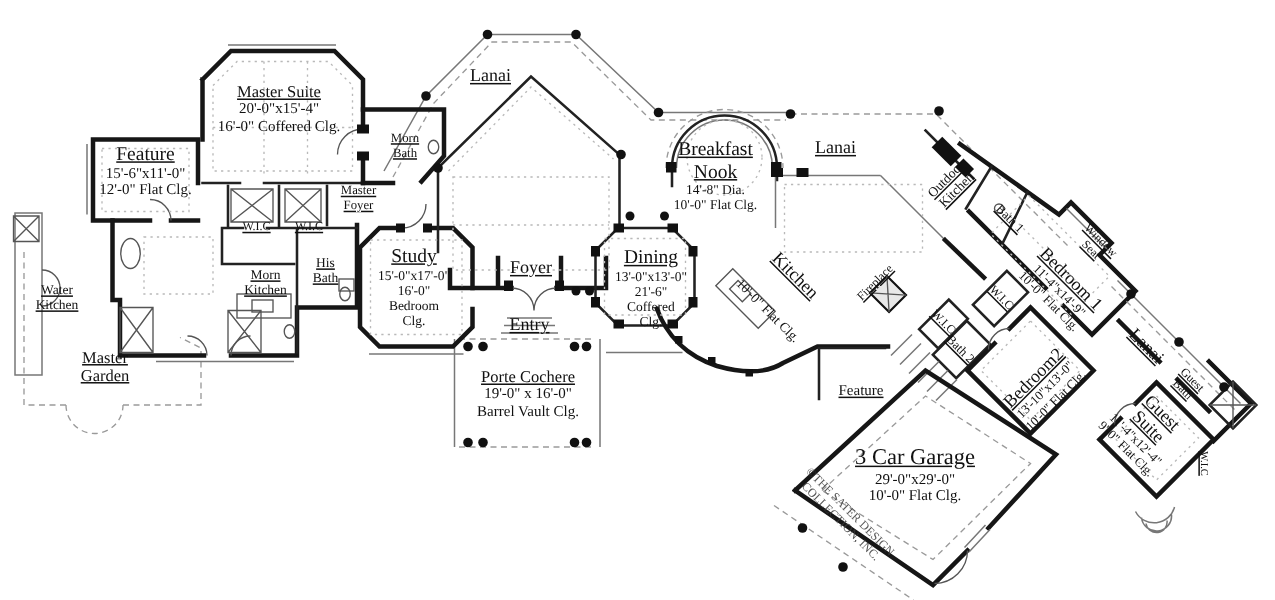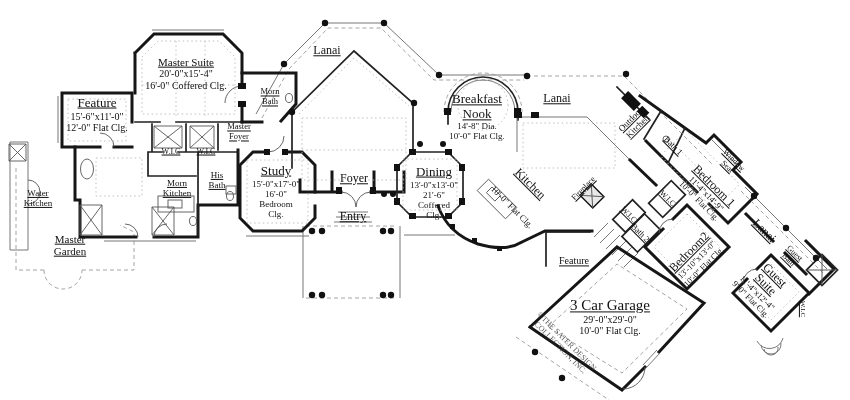--- a/index.html
+++ b/index.html
@@ -305,20 +305,25 @@
 </div>
 
 <div class="lbl" style="left:354px;top:179px">
   <div class="rn s12">Foyer</div>
 </div>
 
 <div class="lbl" style="left:353px;top:217px">
   <div class="rn s12">Entry</div>
 </div>
 
+<div class="lbl" style="left:352px;top:263px">
+  <div class="rn s135">Porte Cochere</div>
+  <div class="rd s10">19'-0" x 16'-0"</div>
+  <div class="rd s10">Barrel Vault Clg.</div>
+</div>
 
 <div class="lbl" style="left:434px;top:192px">
   <div class="rn s13">Dining</div>
   <div class="rd">13'-0"x13'-0"</div>
   <div class="rd">21'-6"</div>
   <div class="rd">Coffered</div>
   <div class="rd">Clg.</div>
 </div>
 
 <div class="lbl r45" style="left:530px;top:184px">

